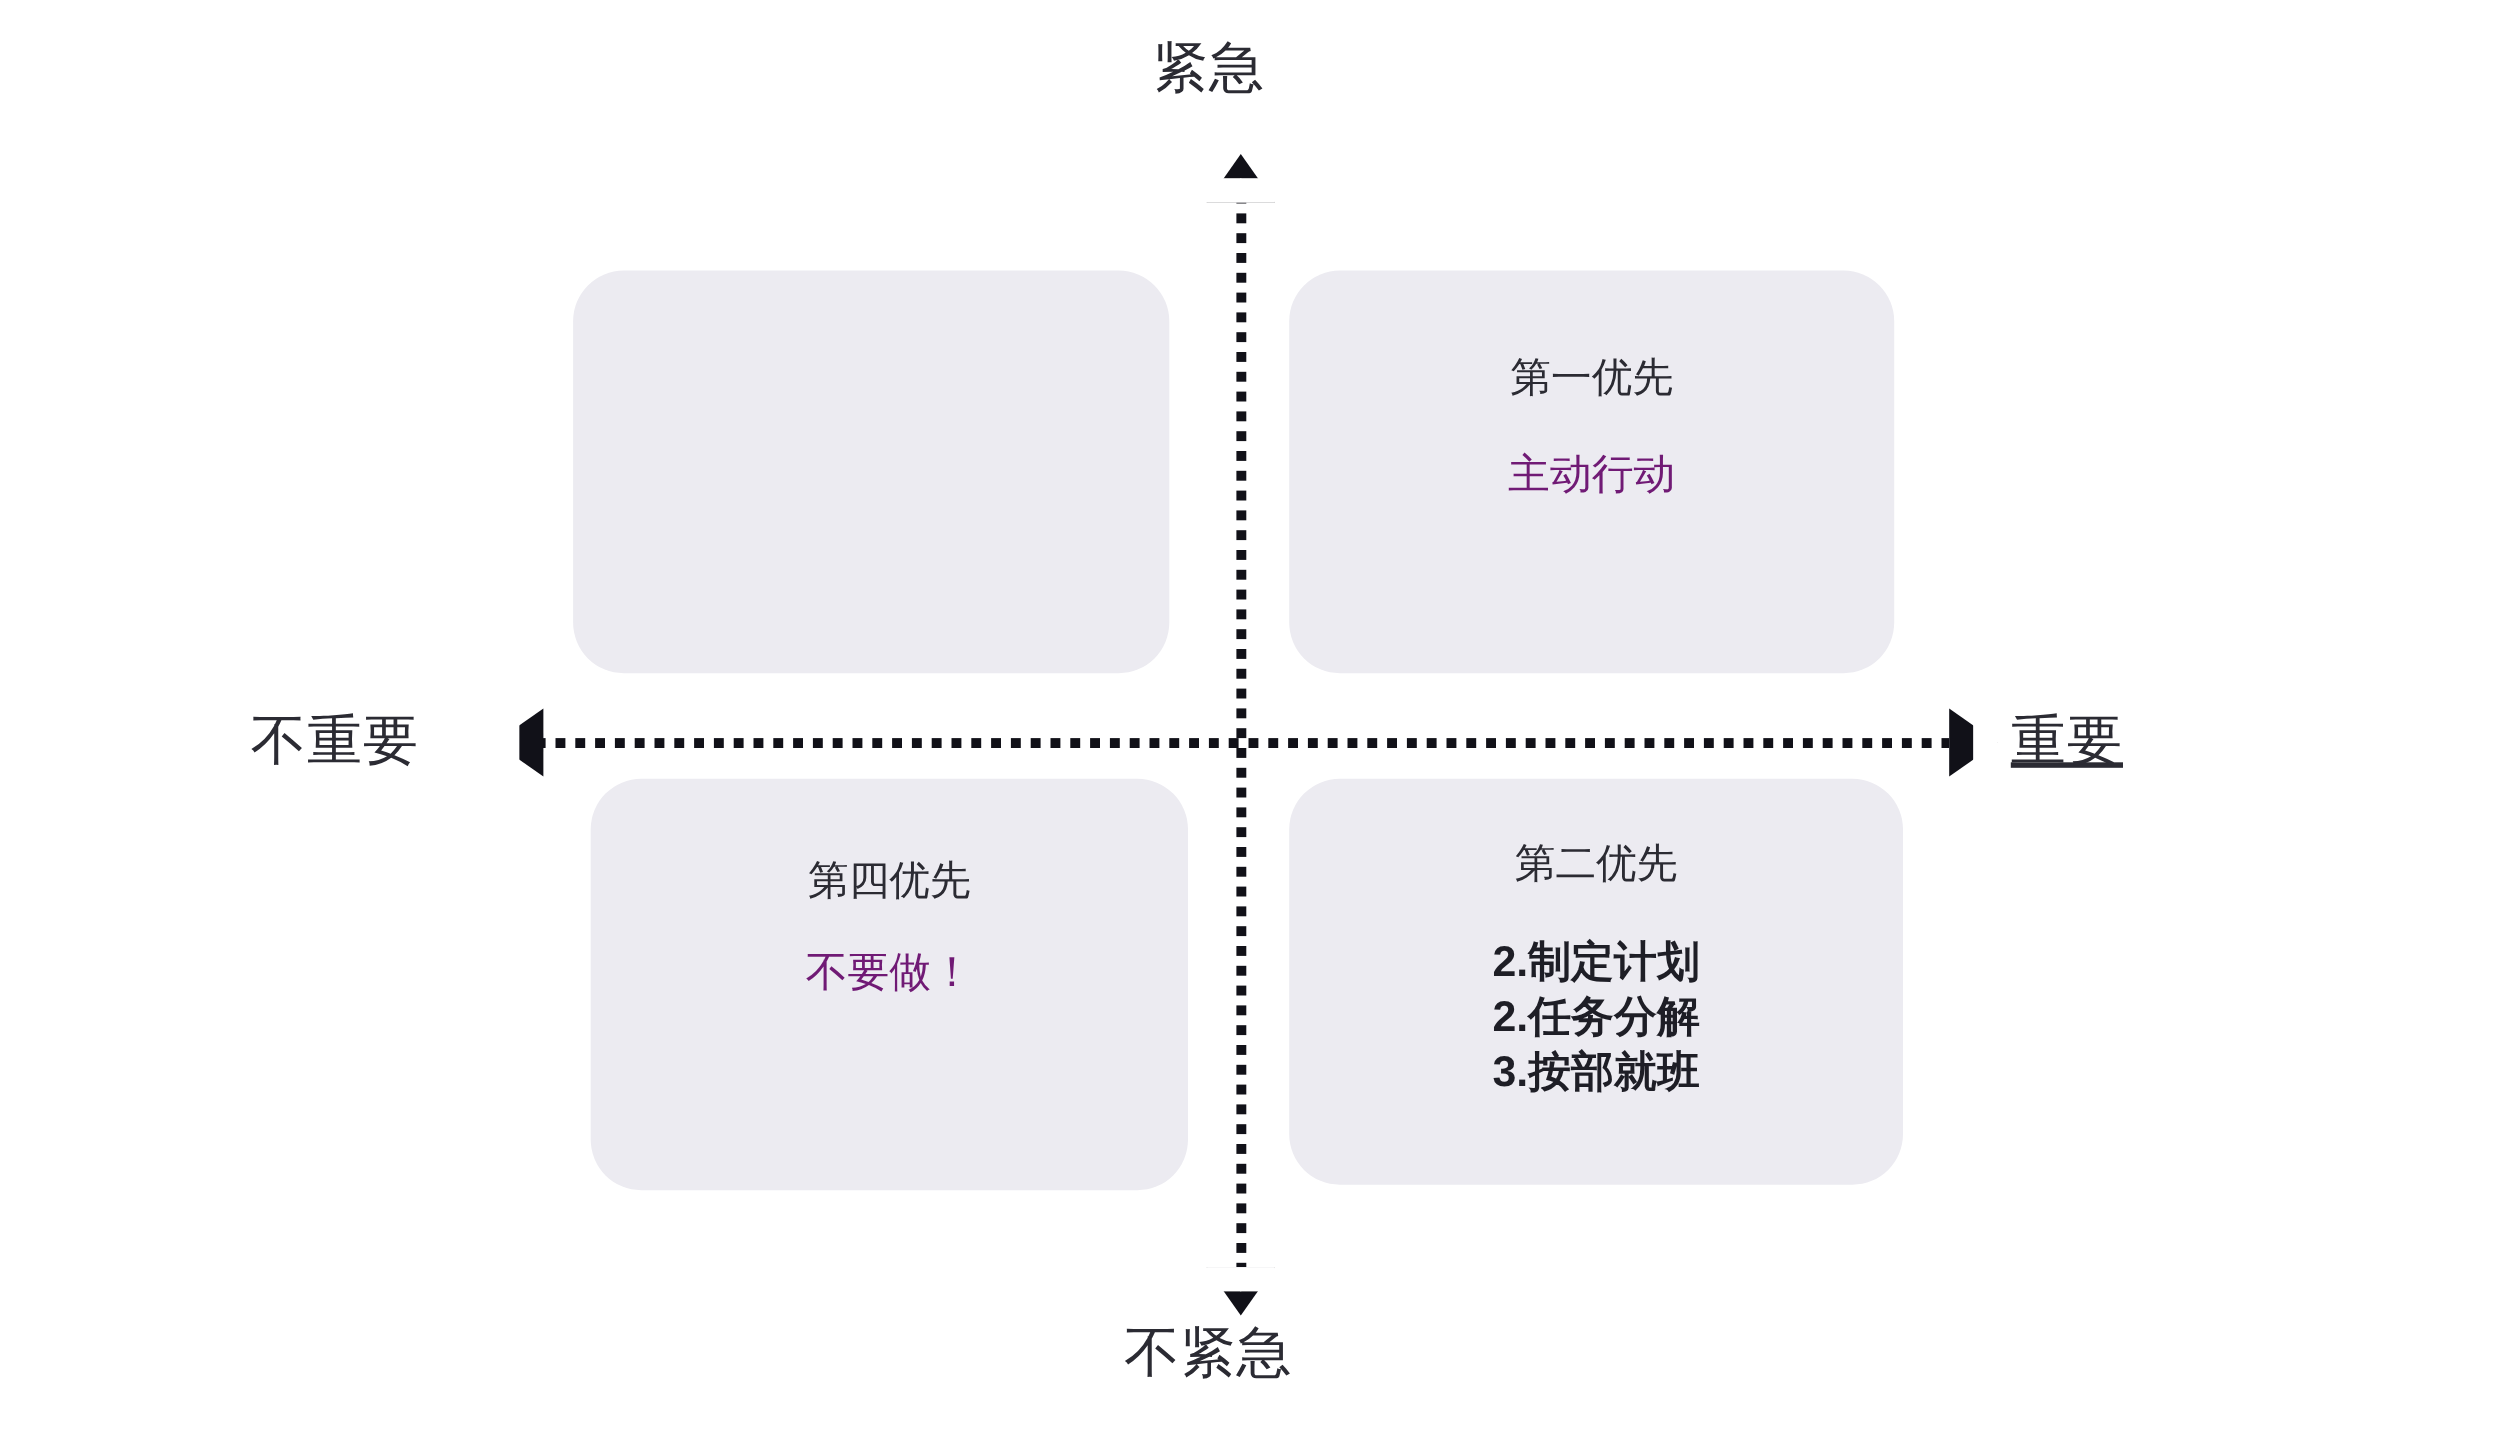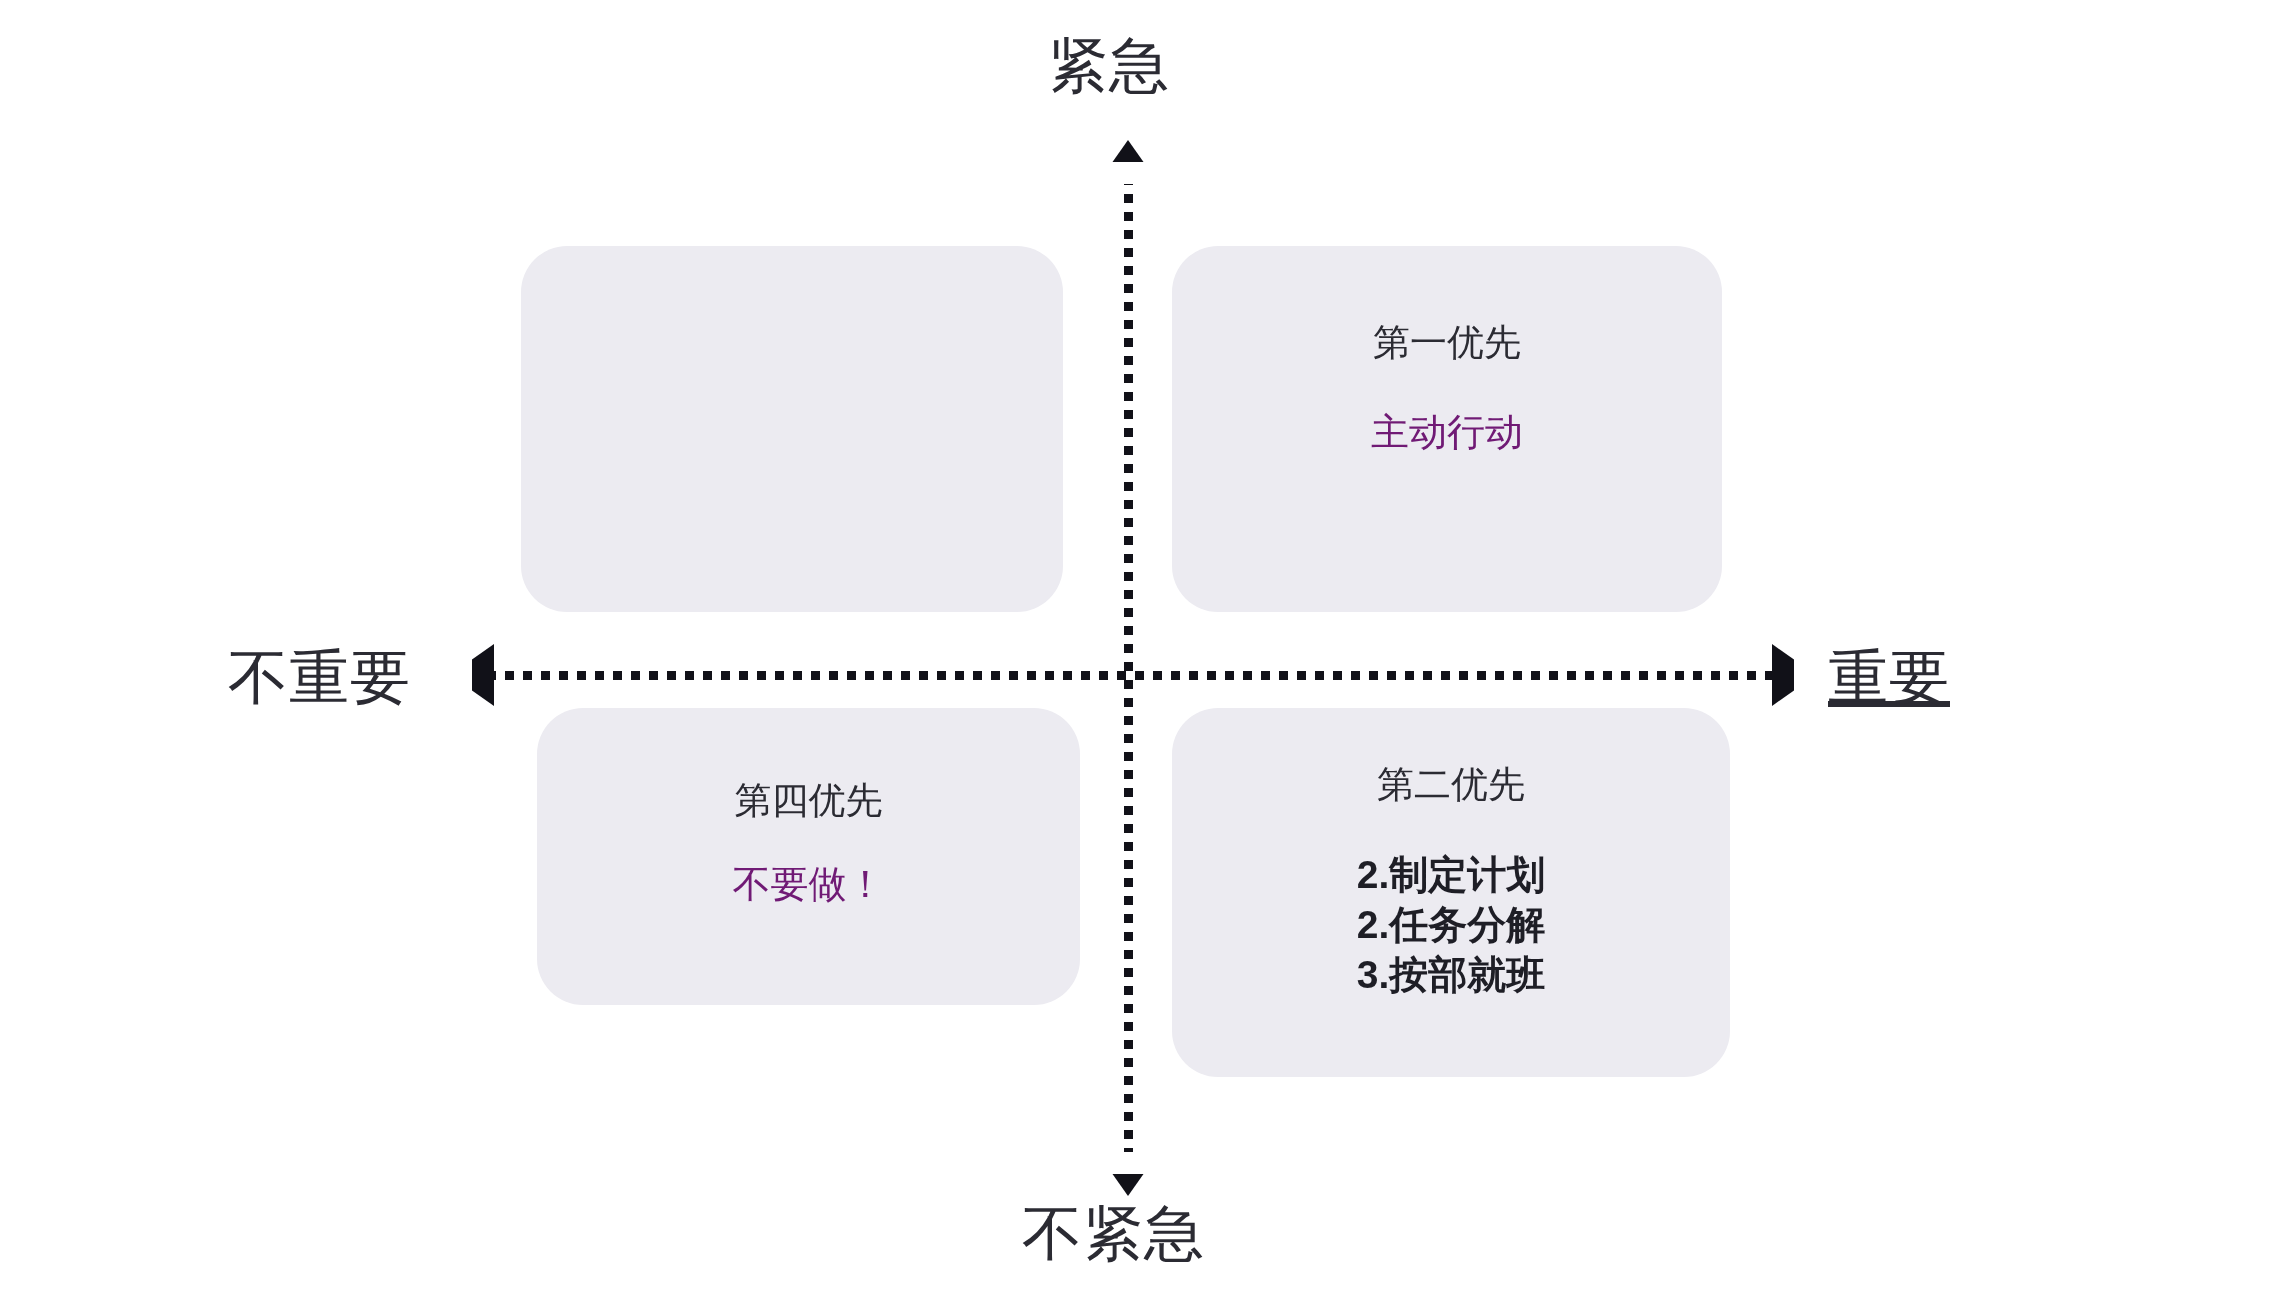--- a/index.html
+++ b/index.html
@@ -114,21 +114,21 @@
     top: 644px;
     border-top: 31px solid transparent;
     border-bottom: 31px solid transparent;
     border-left: 22px solid #ffffff;
   }
 
   
   .axis-label {
     position: absolute;
     color: #2b2b33;
-    font-size: 60px;
+    font-size: 50px;
     line-height: 1;
     letter-spacing: 1px;
     white-space: nowrap;
   }
   .label-top    { left: 1048px; top: 36px;   }
   .label-bottom { left: 1022px; top: 1204px; }
   .label-left   { left: 228px;  top: 648px;  }
   .label-right  { left: 1828px; top: 648px; text-decoration: underline;  }
 
   
@@ -136,21 +136,21 @@
     position: absolute;
     background: #ecebf1;
     border-radius: 46px;
     box-sizing: border-box;
     padding-top: 10px;
     text-align: center;
     color: #2b2b33;
   }
   .card-q3 { left: 521px;  top: 246px;  width: 542px; height: 366px; }
   .card-q1 { left: 1172px; top: 246px;  width: 550px; height: 366px; }
-  .card-q4 { left: 537px;  top: 708px;  width: 543px; height: 297px; }
+  .card-q4 { left: 537px;  top: 708px;  width: 543px; height: 374px; }
   .card-q2 { left: 1172px; top: 708px;  width: 558px; height: 369px; }
 
   .card-title {
     font-size: 37px;
     line-height: 1.25;
     color: #2b2b33;
   }
   .card-body {
     font-size: 39px;
     line-height: 1.28;

